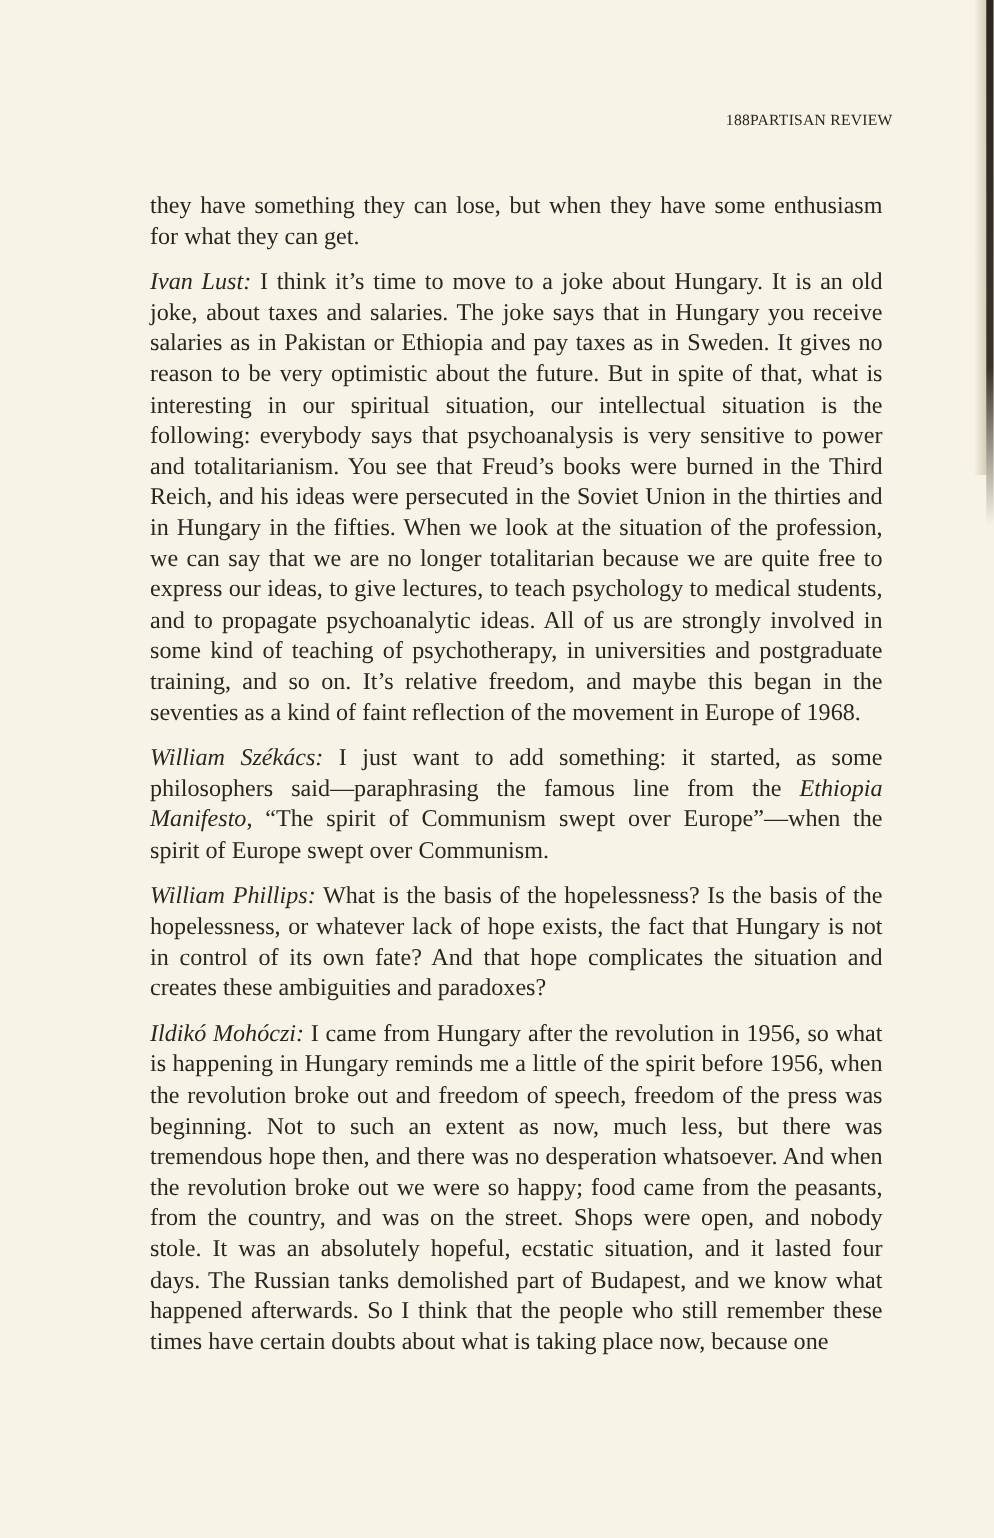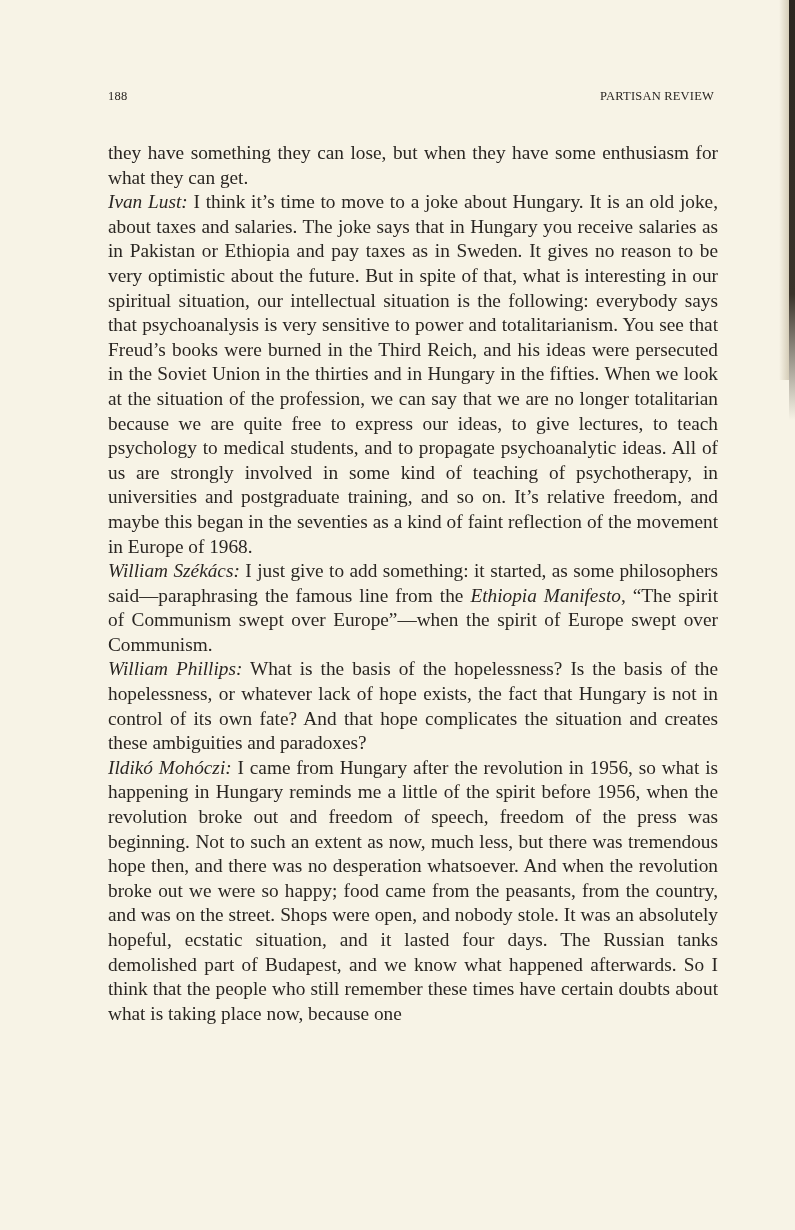--- a/index.html
+++ b/index.html
@@ -13,29 +13,29 @@
     .page-edge {
       position: absolute; top: 0; right: 0; width: 6px; height: 420px;
       background: linear-gradient(to bottom, #2b2620 0%, #3a332a 70%, rgba(60,52,40,0) 100%);
     }
     .page-edge-shadow {
       position: absolute; top: 0; right: 6px; width: 10px; height: 380px;
       background: linear-gradient(to right, rgba(200,190,160,0), rgba(150,135,100,0.35));
     }
     .header {
       position: absolute; top: 89px; left: 108px; width: 606px;
-      display: flex; justify-content: space-between; align-items: baseline;
+      display: flex; justify-content: flex-end; align-items: baseline;
       font-size: 12.5px; letter-spacing: 0.2px;
     }
     .body-text {
       position: absolute; top: 141px; left: 108px; width: 610px;
       font-size: 19.3px; line-height: 24.6px;
       text-align: justify;
     }
-    .body-text p { margin: 0; text-align: justify; }
+    .body-text p { margin: 12px; text-align: justify; }
     .spk { font-style: italic; }
     em { font-style: italic; }
   </style>
 </head>
 <body>
 
 <div class="page-edge-shadow"></div>
 <div class="page-edge"></div>
 
 <div class="header">
@@ -44,21 +44,21 @@
 </div>
 
 <div class="body-text">
   <p>
     <span>they have something they can lose, but when they have some enthusiasm for what they can get.</span>
   </p>
   <p>
     <span class="spk">Ivan Lust:</span><span> I think it’s time to move to a joke about Hungary. It is an old joke, about taxes and salaries. The joke says that in Hungary you receive salaries as in Pakistan or Ethiopia and pay taxes as in Sweden. It gives no reason to be very optimistic about the future. But in spite of that, what is interesting in our spiritual situation, our intellectual situation is the following: everybody says that psychoanalysis is very sensitive to power and totalitarianism. You see that Freud’s books were burned in the Third Reich, and his ideas were persecuted in the Soviet Union in the thirties and in Hungary in the fifties. When we look at the situation of the profession, we can say that we are no longer totalitarian because we are quite free to express our ideas, to give lectures, to teach psychology to medical students, and to propagate psychoanalytic ideas. All of us are strongly involved in some kind of teaching of psychotherapy, in universities and postgraduate training, and so on. It’s relative freedom, and maybe this began in the seventies as a kind of faint reflection of the movement in Europe of 1968.</span>
   </p>
   <p>
-    <span class="spk">William Székács:</span><span> I just give to add something: it started, as some philosophers said—paraphrasing the famous line from the </span><em>Ethiopia Manifesto</em><span>, “The spirit of Communism swept over Europe”—when the spirit of Europe swept over Communism.</span>
+    <span class="spk">William Székács:</span><span> I just want to add something: it started, as some philosophers said—paraphrasing the famous line from the </span><em>Ethiopia Manifesto</em><span>, “The spirit of Communism swept over Europe”—when the spirit of Europe swept over Communism.</span>
   </p>
   <p>
     <span class="spk">William Phillips:</span><span> What is the basis of the hopelessness? Is the basis of the hopelessness, or whatever lack of hope exists, the fact that Hungary is not in control of its own fate? And that hope complicates the situation and creates these ambiguities and paradoxes?</span>
   </p>
   <p>
     <span class="spk">Ildikó Mohóczi:</span><span> I came from Hungary after the revolution in 1956, so what is happening in Hungary reminds me a little of the spirit before 1956, when the revolution broke out and freedom of speech, freedom of the press was beginning. Not to such an extent as now, much less, but there was tremendous hope then, and there was no desperation whatsoever. And when the revolution broke out we were so happy; food came from the peasants, from the country, and was on the street. Shops were open, and nobody stole. It was an absolutely hopeful, ecstatic situation, and it lasted four days. The Russian tanks demolished part of Budapest, and we know what happened afterwards. So I think that the people who still remember these times have certain doubts about what is taking place now, because one</span>
   </p>
 </div>
 
 </body></html>

